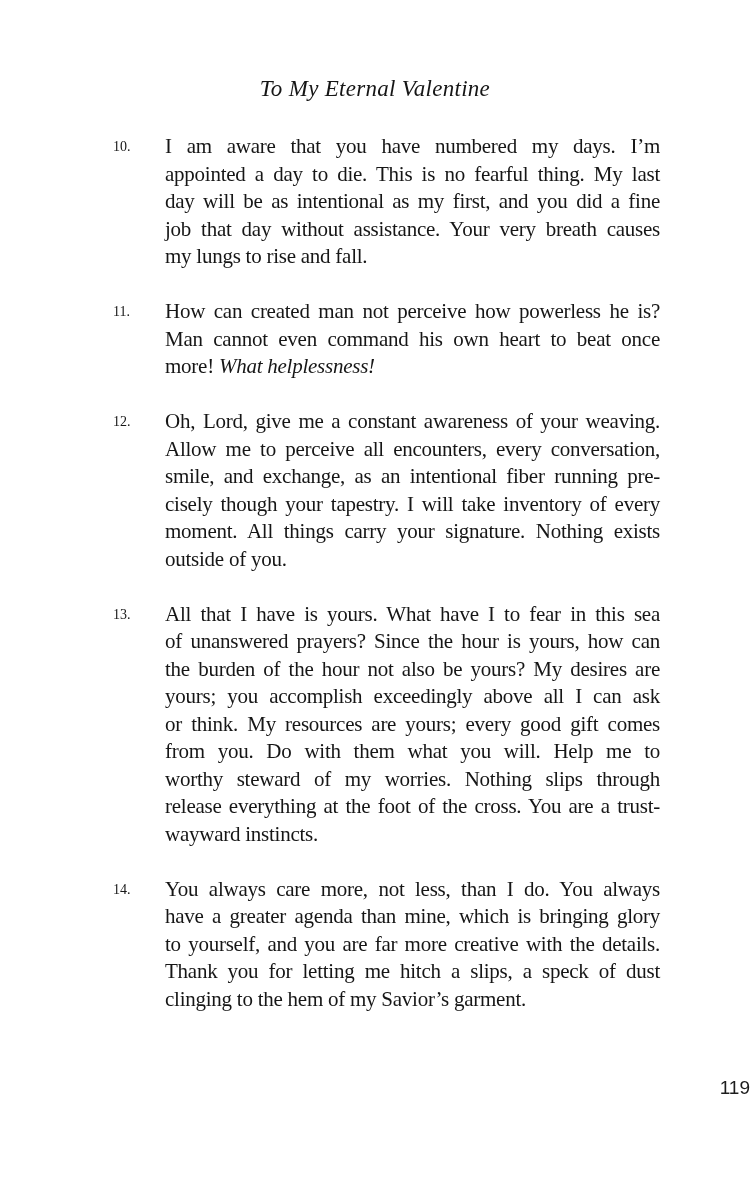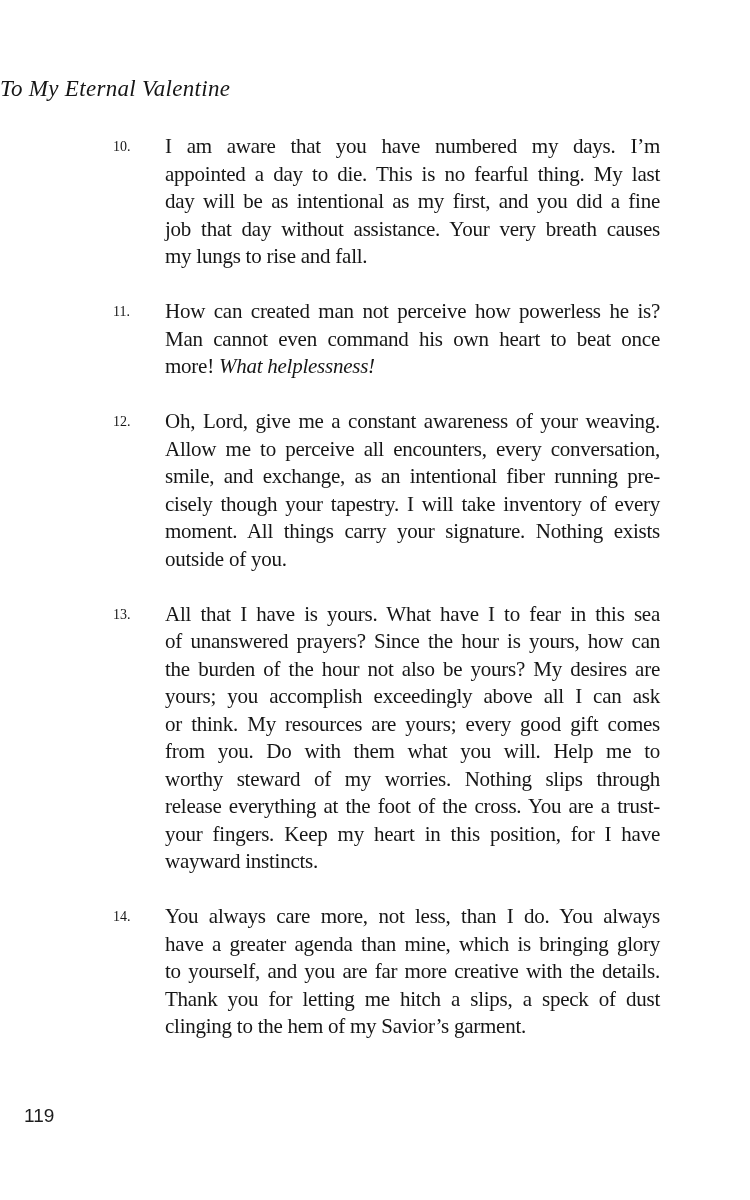--- a/index.html
+++ b/index.html
@@ -17,21 +17,21 @@
     width: 750px;
     height: 1200px;
     box-sizing: border-box;
     padding-top: 76px;
     background: #ffffff;
     color: #161616;
     font-family: "Liberation Serif", "DejaVu Serif", serif;
   }
   .running-head {
     margin: 0;
-    text-align: left;
+    text-align: center;
     font-style: italic;
     font-weight: normal;
     font-size: 23px;
     line-height: 26px;
     letter-spacing: 0.3px;
   }
   .prayer-list {
     margin-top: 31px;
     padding-left: 113px;
   }
@@ -61,25 +61,24 @@
     text-justify: inter-word;
   }
   .line.last {
     text-align-last: left;
   }
   .line em {
     font-style: italic;
   }
   .folio {
     margin-top: 64px;
-    text-align: left;
+    text-align: right;
     font-family: "Liberation Sans", "DejaVu Sans", sans-serif;
     font-size: 19px;
     color: #1c1c1c;
-    margin-left: 24px;
   }
 </style>
 </head>
 <body>
 
 <div class="page">
   <h1 class="running-head">To My Eternal Valentine</h1>
 
   <div class="prayer-list" id="prayer-list">
       <div class="item">
@@ -115,21 +114,20 @@
         <div class="num">13.</div>
         <div class="body-col">
           <div class="line">All that I have is yours. What have I to fear in this sea</div>
           <div class="line">of unanswered prayers? Since the hour is yours, how can</div>
           <div class="line">the burden of the hour not also be yours? My desires are</div>
           <div class="line">yours; you accomplish exceedingly above all I can ask</div>
           <div class="line">or think. My resources are yours; every good gift comes</div>
           <div class="line">from you. Do with them what you will. Help me to</div>
           <div class="line">worthy steward of my worries. Nothing slips through</div>
           <div class="line">release everything at the foot of the cross. You are a trust-</div>
-          <div class="line">your fingers. Keep my heart in this position, for I have</div>
           <div class="line last">wayward instincts.</div>
         </div>
       </div>
       <div class="item">
         <div class="num">14.</div>
         <div class="body-col">
           <div class="line">You always care more, not less, than I do. You always</div>
           <div class="line">have a greater agenda than mine, which is bringing glory</div>
           <div class="line">to yourself, and you are far more creative with the details.</div>
           <div class="line">Thank you for letting me hitch a slips, a speck of dust</div>

